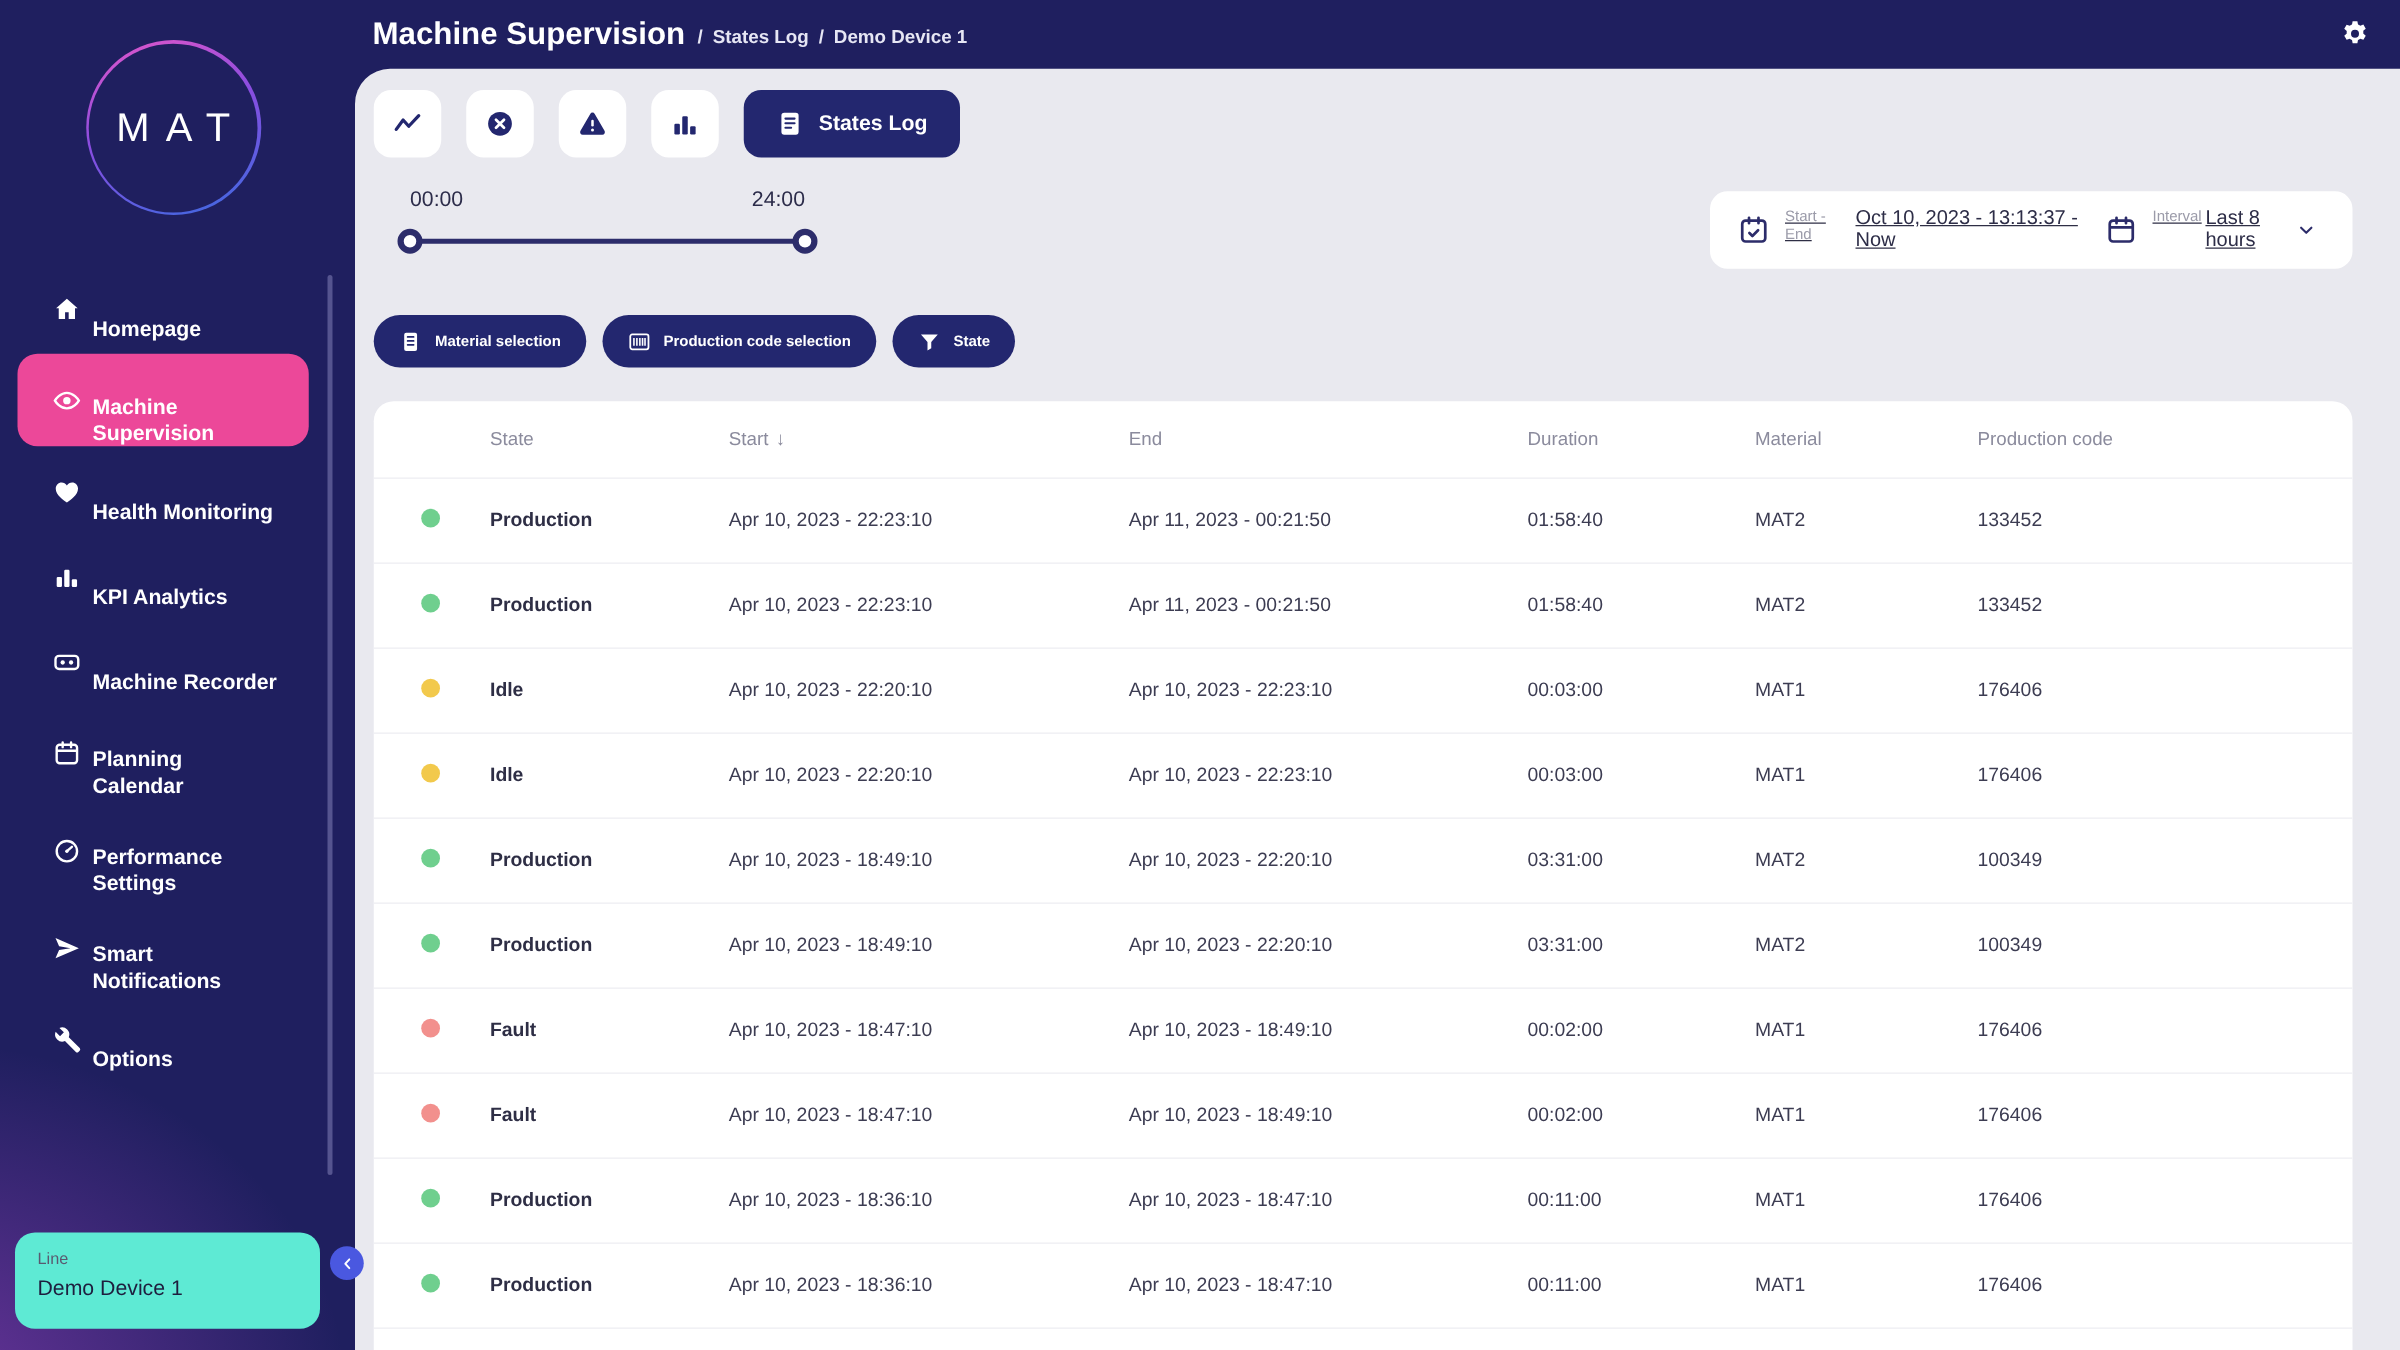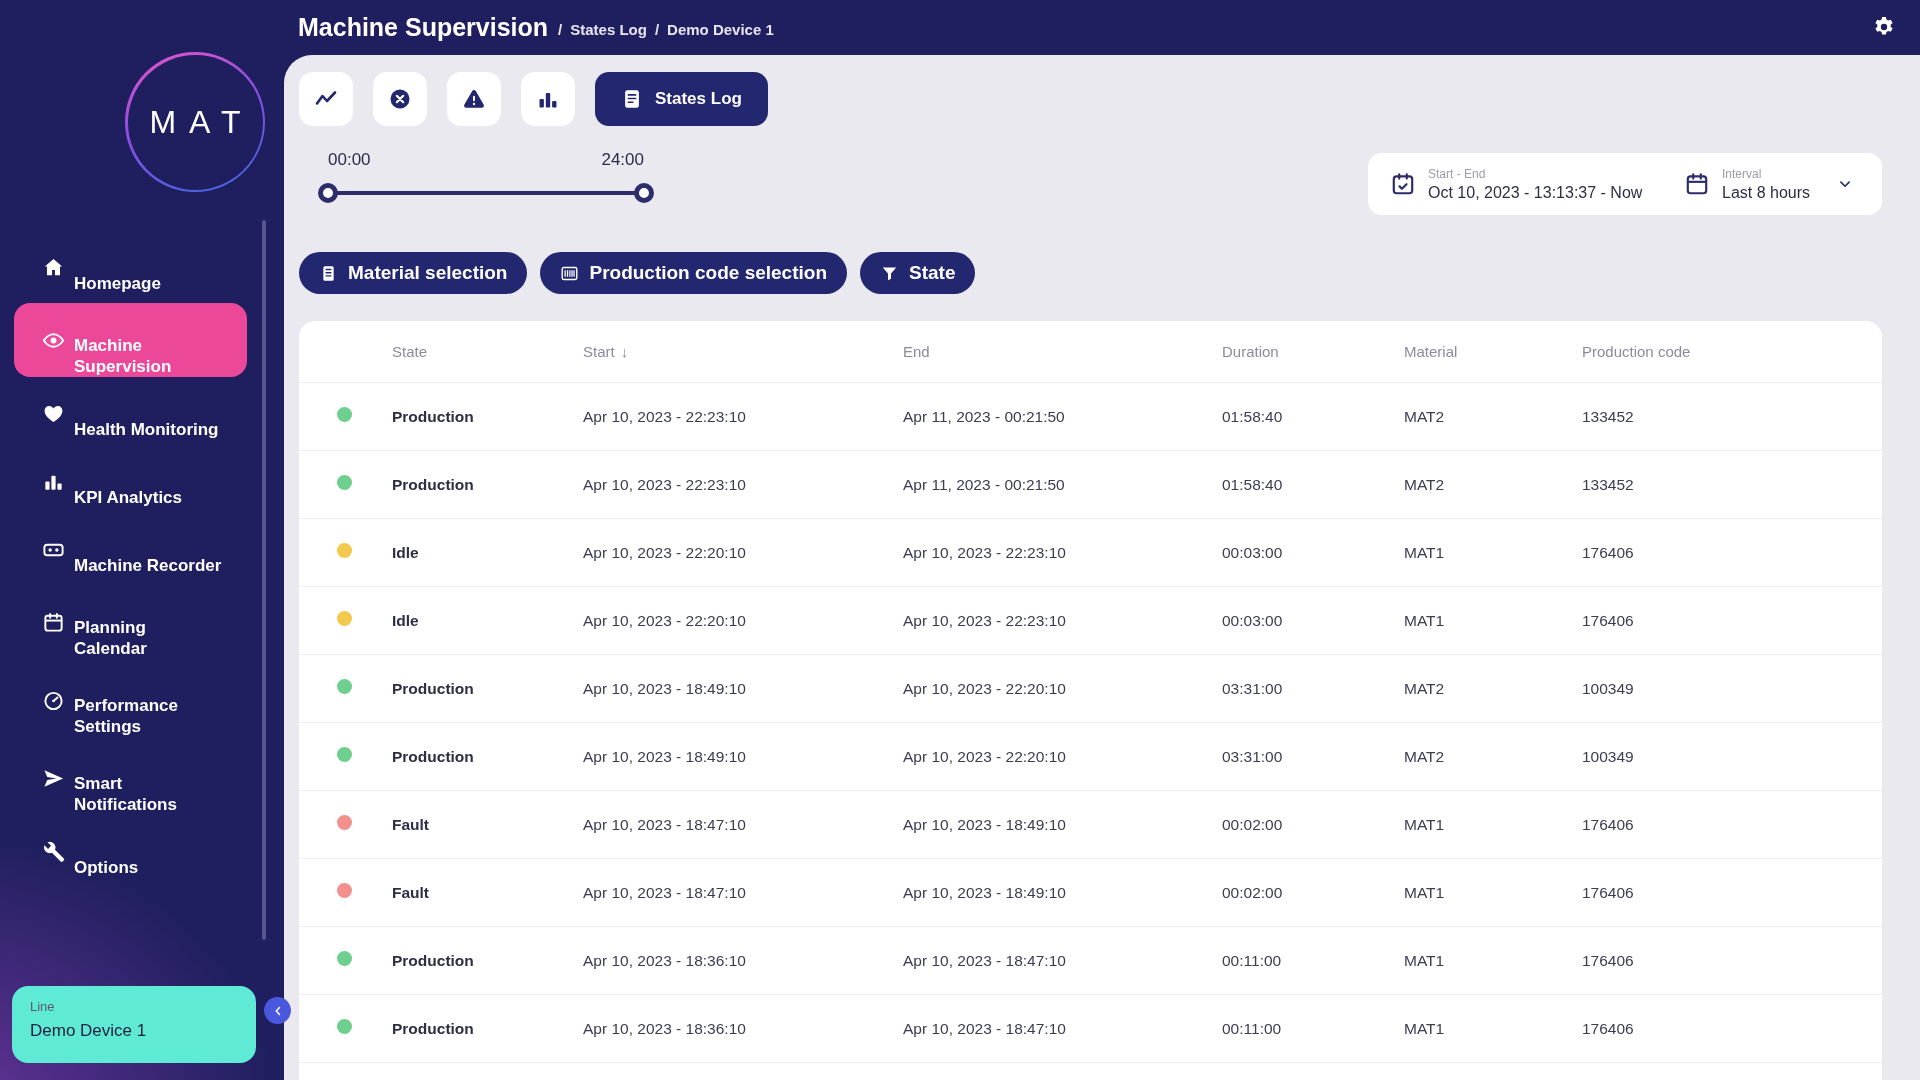--- a/index.html
+++ b/index.html
@@ -20,21 +20,21 @@
   }
   .topbar .title { font-size: 25px; font-weight: bold; }
   .topbar .crumbs { display: flex; align-items: center; gap: 8px; margin-left: 10px; padding-top: 4px; }
   .topbar .crumb, .topbar .sep { font-size: 15px; color: #e6e6f4; font-weight: bold; }
   .topbar .crumb { font-weight: normal; font-weight: 600; }
   .gear-btn { position: absolute; right: 24px; top: 15px; background: none; border: none; color: #fff; cursor: pointer; }
   .gear-btn svg { width: 24px; height: 24px; }
 
   
   .sidebar { position: absolute; left: 0; top: 0; width: 265px; height: 1080px; z-index: 3; }
-  .logo-wrap { padding-top: 52px; display: flex; justify-content: flex-end; margin-left: 12px; }
+  .logo-wrap { padding-top: 32px; display: flex; justify-content: center; margin-left: 12px; }
   .logo-ring {
     width: 140px; height: 140px; border-radius: 50%; padding: 2.5px;
     background: linear-gradient(160deg, #e557c8 0%, #8a4de0 45%, #3a6be0 100%);
   }
   .logo-inner {
     width: 100%; height: 100%; border-radius: 50%; background: #1F1F5F;
     display: flex; align-items: center; justify-content: center;
     color: #fff; font-size: 32px; letter-spacing: 13px; padding-left: 13px;
   }
   .nav { margin-top: 43px; list-style: none; }
@@ -96,32 +96,32 @@
   .handle.start { left: -10px; } .handle.end { right: -10px; }
 
   .date-card {
     position: absolute; right: 0; top: 27px; width: 514px; height: 62px;
     background: #fff; border-radius: 14px; display: flex; align-items: center;
   }
   .date-sec { display: flex; align-items: center; gap: 12px; cursor: pointer; }
   .date-sec.s1 { width: 316px; padding-left: 22px; }
   .date-sec.s2 { flex: 1; padding-right: 24px; }
   .date-sec svg { width: 26px; height: 26px; color: #2c2c6a; flex: 0 0 26px; }
-  .date-texts { display: flex; flex-direction: column; gap: 3px; }
+  .date-texts { display: flex; flex-direction: row; gap: 3px; text-decoration: underline; }
   .date-label { font-size: 12px; color: #9b9ba9; }
   .date-value { font-size: 16px; color: #2d2d47; }
   .chev { margin-left: auto; color: #6a6a7a; }
   .chev svg { width: 18px; height: 18px; }
 
   
   .filters-row { display: flex; align-items: center; gap: 13px; }
   .pill {
     height: 42px; border-radius: 21px; background: #23276F; color: #fff; border: none;
     display: flex; align-items: center; gap: 10px; padding: 0 20px;
-    font-family: "Liberation Sans", sans-serif; font-size: 19px; font-weight: bold; cursor: pointer;
+    font-family: "Liberation Sans", sans-serif; font-size: 12px; font-weight: bold; cursor: pointer;
   }
   .pill svg { width: 19px; height: 19px; }
   .search {
     margin-left: auto; width: 339px; height: 42px; background: #fff; border-radius: 21px;
     display: flex; align-items: center; gap: 10px; padding: 0 16px; color: #8a8a98;
   }
   .search svg { width: 18px; height: 18px; }
   .search input {
     border: none; outline: none; background: transparent; width: 100%;
     font-family: "Liberation Sans", sans-serif; font-size: 15px; color: #44445a;

